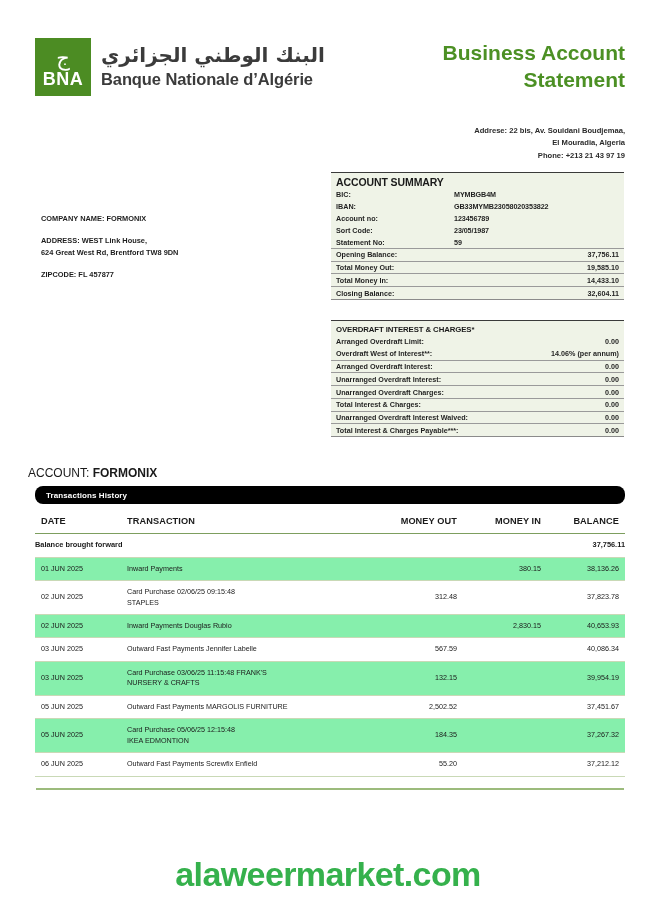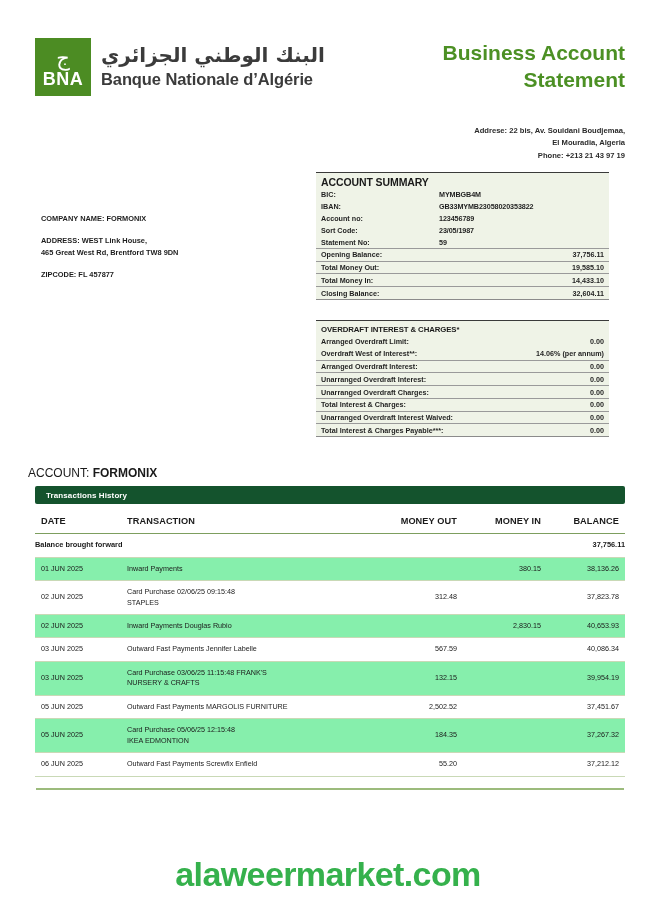--- a/index.html
+++ b/index.html
@@ -111,21 +111,21 @@
     font-weight: bold;
     color: #1d1d1d;
     line-height: 1.55;
   }
   .customer .grp { margin-bottom: 11px; }
   .customer .grp:last-child { margin-bottom: 16px; }
 
   
   .panel {
     position: absolute;
-    left: 316px;
+    left: 331px;
     width: 293px;
     background: #eff3e7;
     border-top: 1.6px solid #3a3a3a;
     border-bottom: 1px solid #8b8b8b;
     box-sizing: border-box;
   }
   #summary-panel { top: 172px; }
   #overdraft-panel { top: 320px; }
 
   .panel-title {
@@ -170,22 +170,22 @@
   .account-line .lbl { font-weight: normal; }
   .account-line .val { font-weight: bold; }
 
   
   .tx-bar {
     position: absolute;
     left: 35px;
     top: 486px;
     width: 590px;
     height: 18px;
-    background: #14532d;
-    border-radius: 2px;
+    background: #000000;
+    border-radius: 8px;
     box-sizing: border-box;
     display: flex;
     align-items: center;
   }
   .tx-bar-label {
     color: #ffffff;
     font-size: 8px;
     font-weight: bold;
     padding-left: 11px;
     letter-spacing: 0.1px;
@@ -278,21 +278,21 @@
   <div class="bank-address">
     <div>Addresе: 22 bis, Av. Souidani Boudjemaa,</div>
     <div>El Mouradia, Algeria</div>
     <div>Phone:  +213 21 43 97 19</div>
   </div>
 
   <div class="customer">
     <div class="grp">COMPANY NAME: FORMONIX</div>
     <div class="grp">
       <div>ADDRESS: WEST Link House,</div>
-      <div>465 Great West Rd, Brentford TW8 9DN</div>
+      <div>624 Great West Rd, Brentford TW8 9DN</div>
     </div>
     <div class="grp">ZIPCODE: FL 457877</div>
   </div>
 
   <div class="panel" id="summary-panel">
     <div class="panel-title">ACCOUNT SUMMARY</div>
     <div>
       <div class="prow kv">
         <span class="k">BIC:</span>
         <span class="v wide">MYMBGB4M</span>

